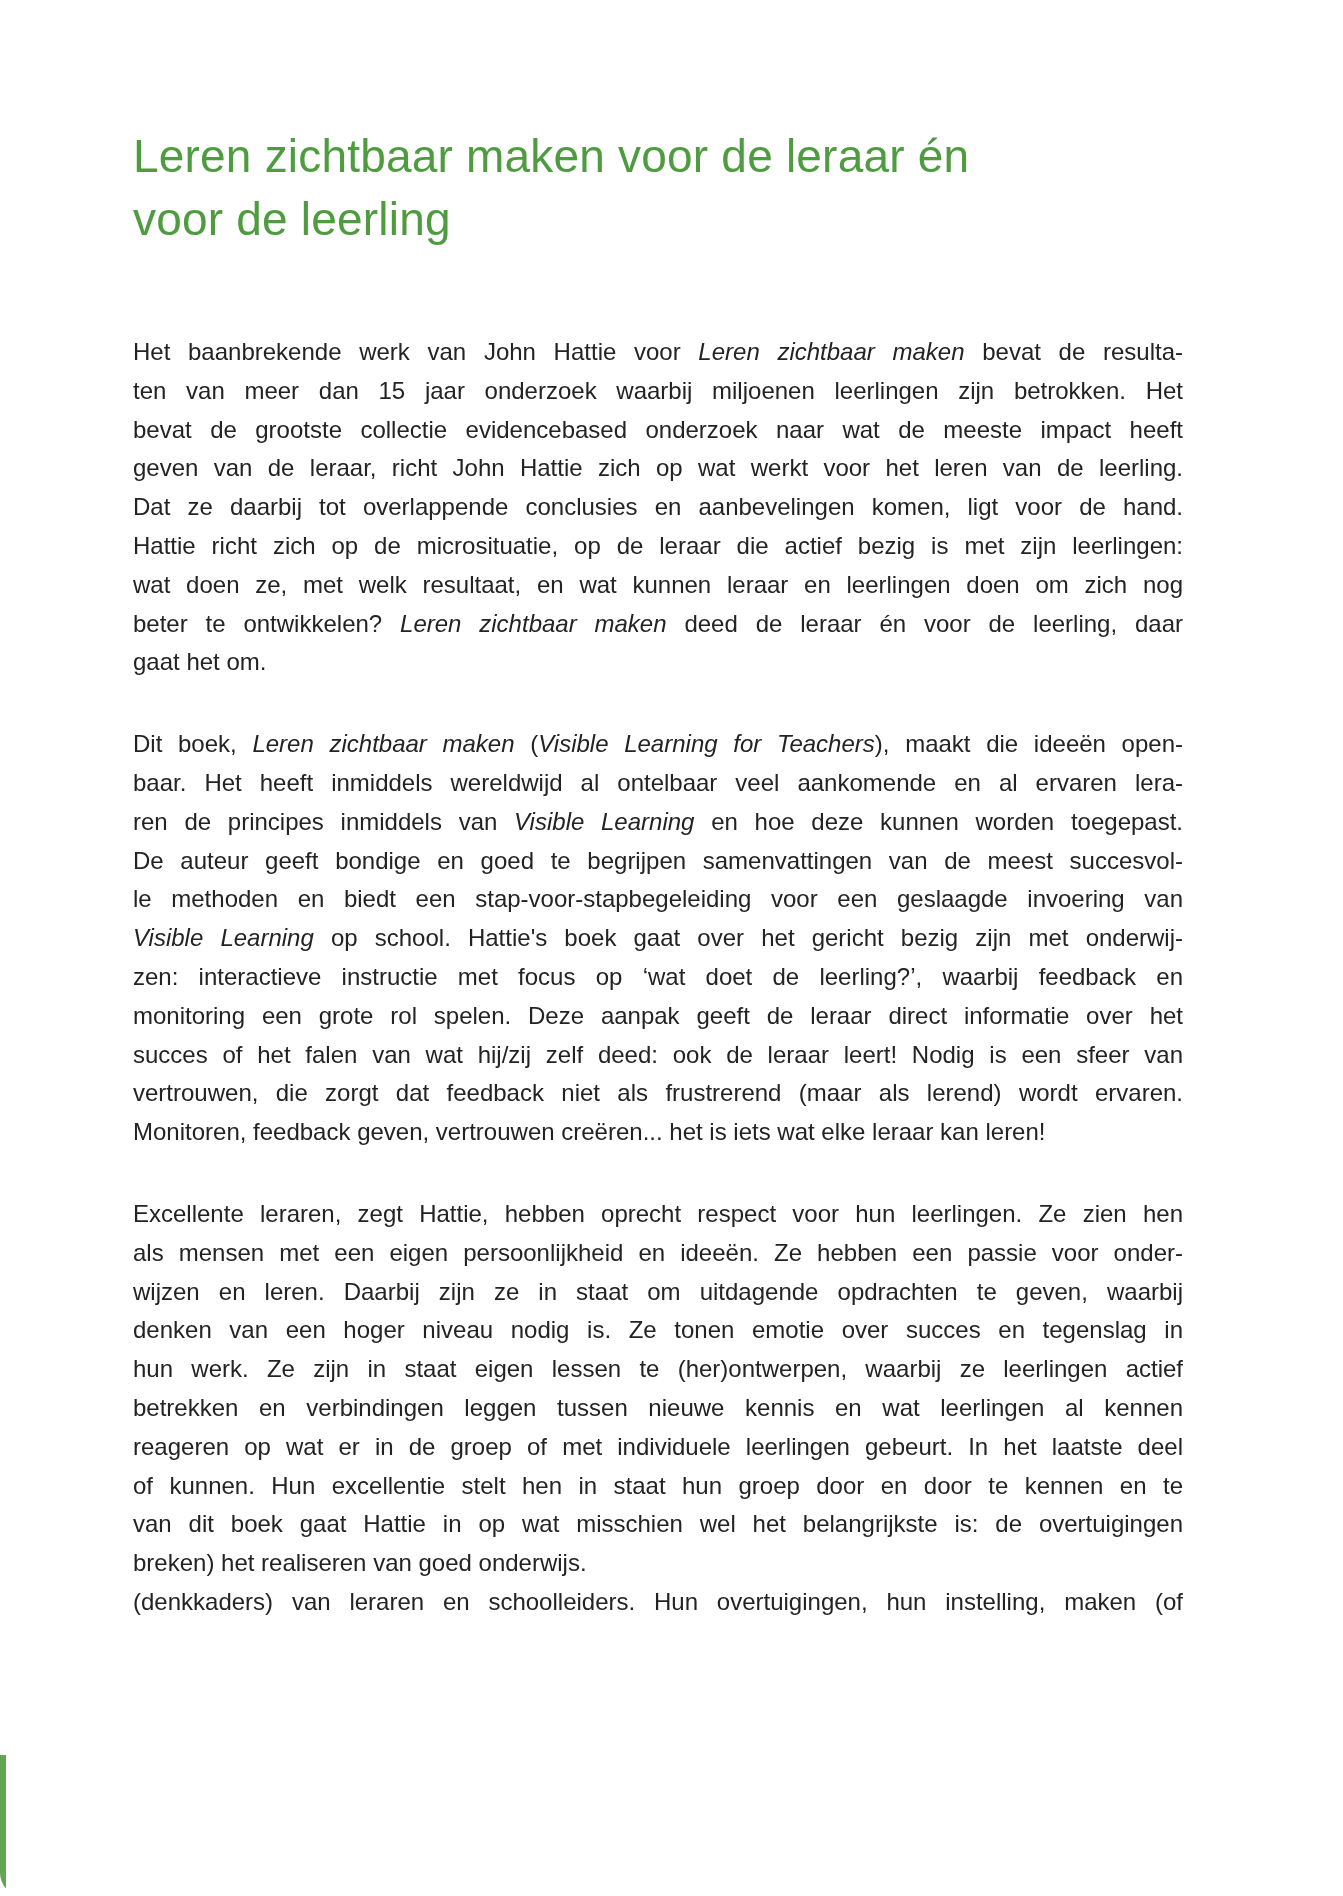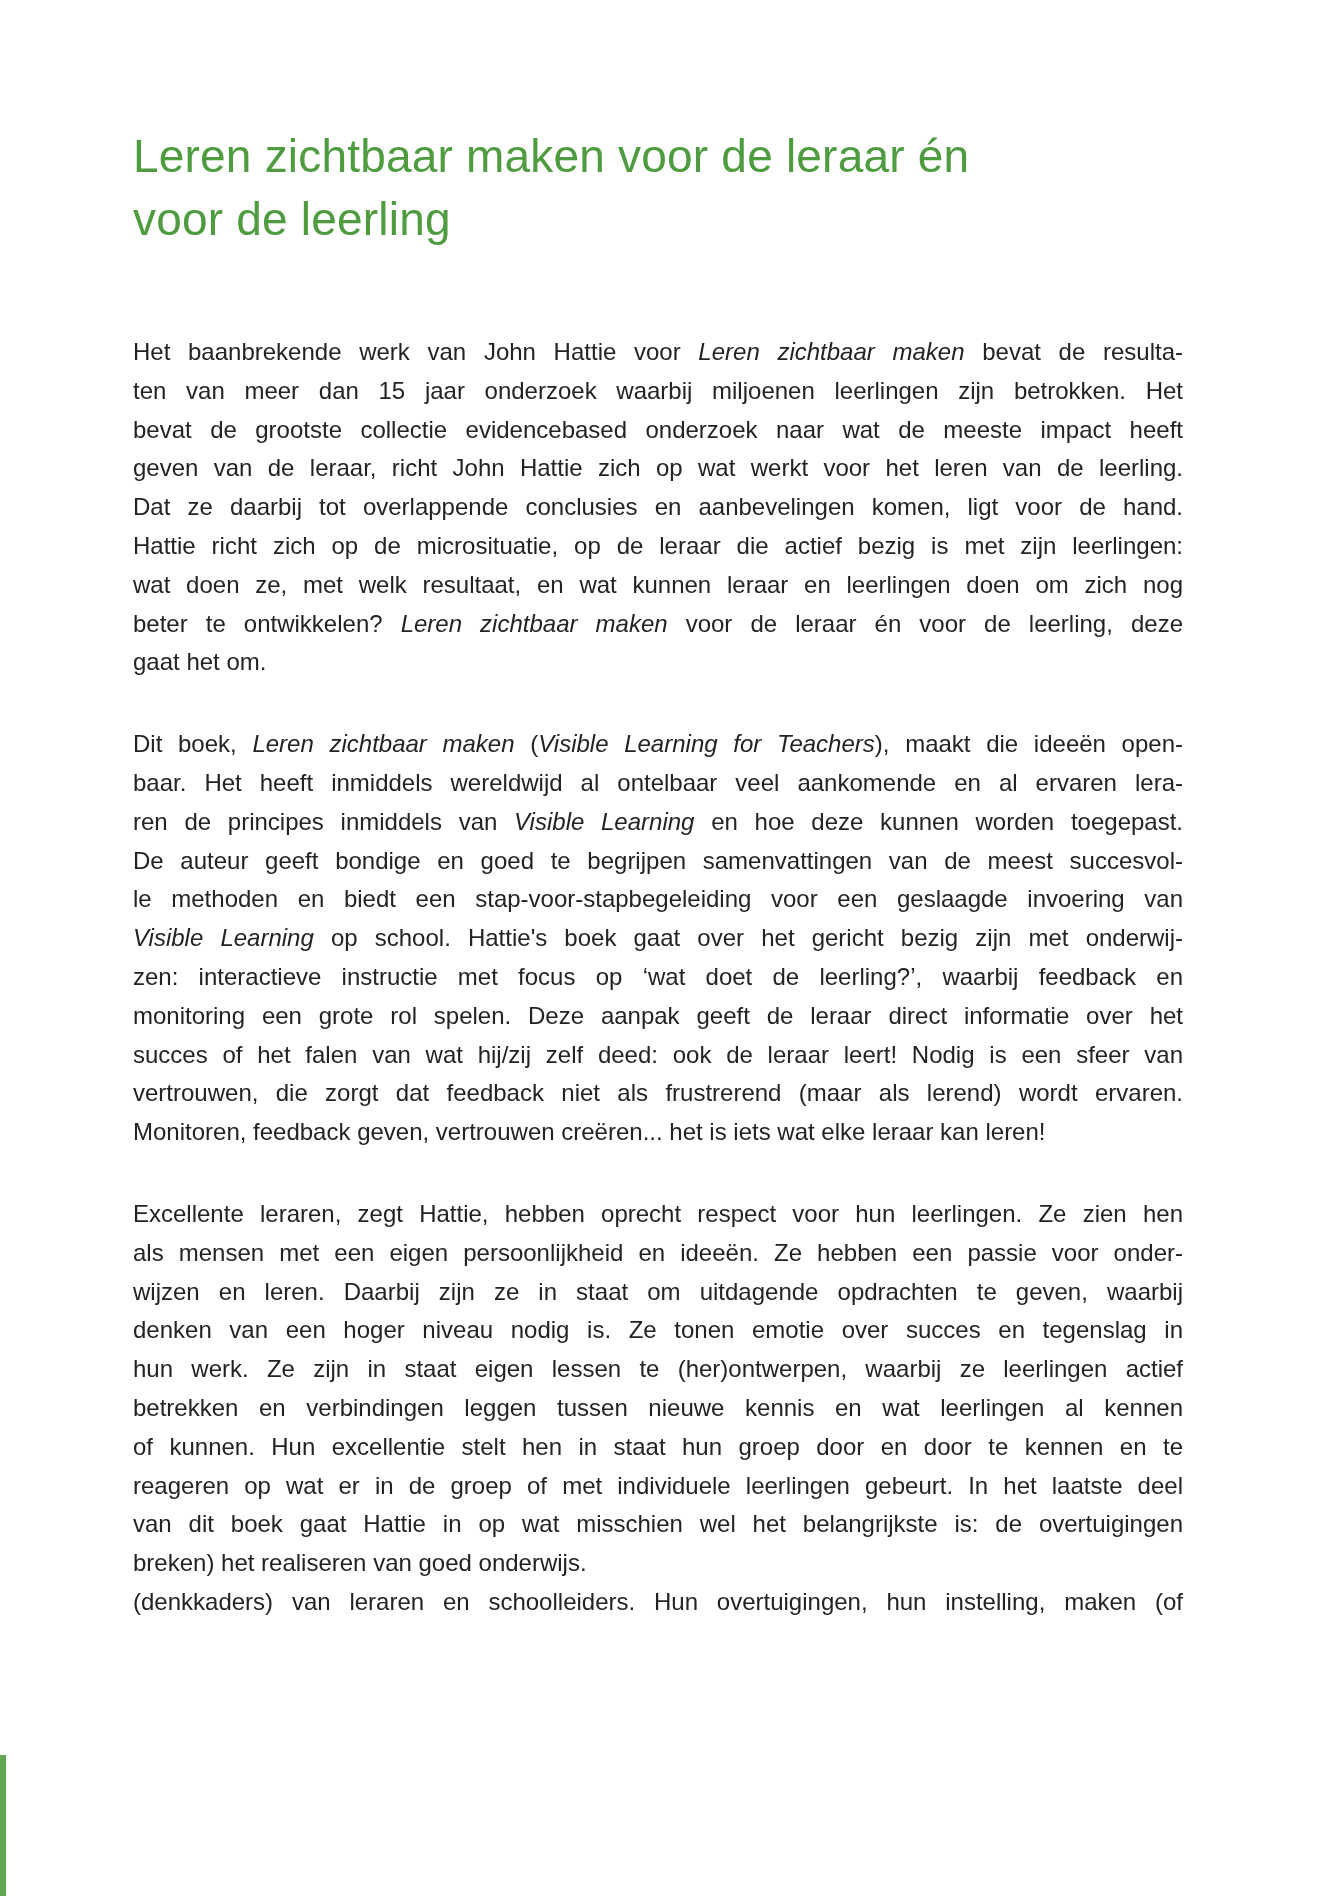--- a/index.html
+++ b/index.html
@@ -7,20 +7,21 @@
     padding: 0;
     background: #ffffff;
   }
   .page {
     position: relative;
     width: 1343px;
     height: 1896px;
     background: #ffffff;
     overflow: hidden;
     font-family: "Liberation Sans", "DejaVu Sans", sans-serif;
+    border-radius: 23px;
   }
   .content {
     position: absolute;
     left: 133px;
     top: 0;
     width: 1050px;
     padding-top: 125px;
   }
   .heading {
     font-size: 46px;
@@ -69,21 +70,21 @@
     </div>
     <div class="body-text">
         <div class="paragraph">
           <div class="line"><span>Het baanbrekende werk van John Hattie voor </span><em>Leren zichtbaar maken</em><span> bevat de resulta-</span></div>
           <div class="line"><span>ten van meer dan 15 jaar onderzoek waarbij miljoenen leerlingen zijn betrokken. Het</span></div>
           <div class="line"><span>bevat de grootste collectie evidencebased onderzoek naar wat de meeste impact heeft</span></div>
           <div class="line"><span>geven van de leraar, richt John Hattie zich op wat werkt voor het leren van de leerling.</span></div>
           <div class="line"><span>Dat ze daarbij tot overlappende conclusies en aanbevelingen komen, ligt voor de hand.</span></div>
           <div class="line"><span>Hattie richt zich op de microsituatie, op de leraar die actief bezig is met zijn leerlingen:</span></div>
           <div class="line"><span>wat doen ze, met welk resultaat, en wat kunnen leraar en leerlingen doen om zich nog</span></div>
-          <div class="line"><span>beter te ontwikkelen? </span><em>Leren zichtbaar maken</em><span> voor de leraar én voor de leerling, deze</span></div>
+          <div class="line"><span>beter te ontwikkelen? </span><em>Leren zichtbaar maken</em><span> deed de leraar én voor de leerling, daar</span></div>
           <div class="line last"><span>gaat het om.</span></div>
         </div>
         <div class="paragraph">
           <div class="line"><span>Dit boek, </span><em>Leren zichtbaar maken</em><span> (</span><em>Visible Learning for Teachers</em><span>), maakt die ideeën open-</span></div>
           <div class="line"><span>baar. Het heeft inmiddels wereldwijd al ontelbaar veel aankomende en al ervaren lera-</span></div>
           <div class="line"><span>ren de principes inmiddels van </span><em>Visible Learning</em><span> en hoe deze kunnen worden toegepast.</span></div>
           <div class="line"><span>De auteur geeft bondige en goed te begrijpen samenvattingen van de meest succesvol-</span></div>
           <div class="line"><span>le methoden en biedt een stap-voor-stapbegeleiding voor een geslaagde invoering van</span></div>
           <div class="line"><em>Visible Learning</em><span> op school. Hattie's boek gaat over het gericht bezig zijn met onderwij-</span></div>
           <div class="line"><span>zen: interactieve instructie met focus op ‘wat doet de leerling?’, waarbij feedback en</span></div>
@@ -92,22 +93,22 @@
           <div class="line"><span>vertrouwen, die zorgt dat feedback niet als frustrerend (maar als lerend) wordt ervaren.</span></div>
           <div class="line last"><span>Monitoren, feedback geven, vertrouwen creëren... het is iets wat elke leraar kan leren!</span></div>
         </div>
         <div class="paragraph">
           <div class="line"><span>Excellente leraren, zegt Hattie, hebben oprecht respect voor hun leerlingen. Ze zien hen</span></div>
           <div class="line"><span>als mensen met een eigen persoonlijkheid en ideeën. Ze hebben een passie voor onder-</span></div>
           <div class="line"><span>wijzen en leren. Daarbij zijn ze in staat om uitdagende opdrachten te geven, waarbij</span></div>
           <div class="line"><span>denken van een hoger niveau nodig is. Ze tonen emotie over succes en tegenslag in</span></div>
           <div class="line"><span>hun werk. Ze zijn in staat eigen lessen te (her)ontwerpen, waarbij ze leerlingen actief</span></div>
           <div class="line"><span>betrekken en verbindingen leggen tussen nieuwe kennis en wat leerlingen al kennen</span></div>
+          <div class="line"><span>reageren op wat er in de groep of met individuele leerlingen gebeurt. In het laatste deel</span></div>
           <div class="line"><span>of kunnen. Hun excellentie stelt hen in staat hun groep door en door te kennen en te</span></div>
-          <div class="line"><span>reageren op wat er in de groep of met individuele leerlingen gebeurt. In het laatste deel</span></div>
           <div class="line"><span>van dit boek gaat Hattie in op wat misschien wel het belangrijkste is: de overtuigingen</span></div>
           <div class="line last"><span>breken) het realiseren van goed onderwijs.</span></div>
           <div class="line"><span>(denkkaders) van leraren en schoolleiders. Hun overtuigingen, hun instelling, maken (of</span></div>
         </div>
       </div>
   </div>
   <div class="accent-bar" style="background: rgb(98, 165, 83);"></div>
 </div>
 
 </body></html>

